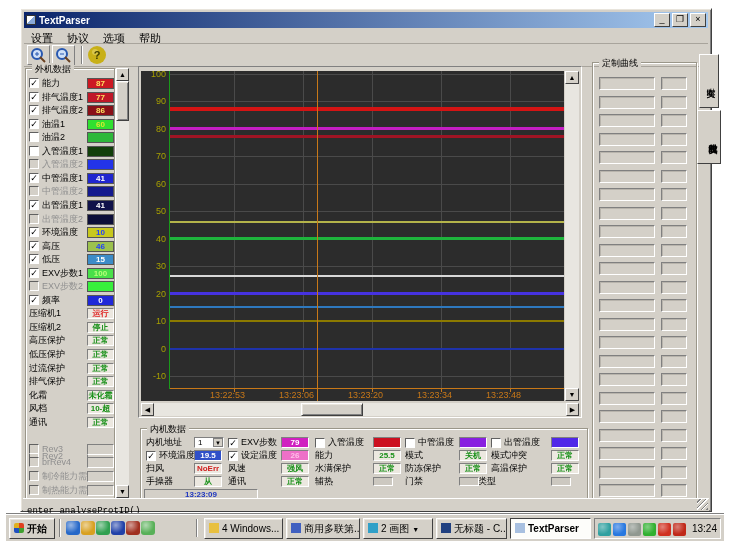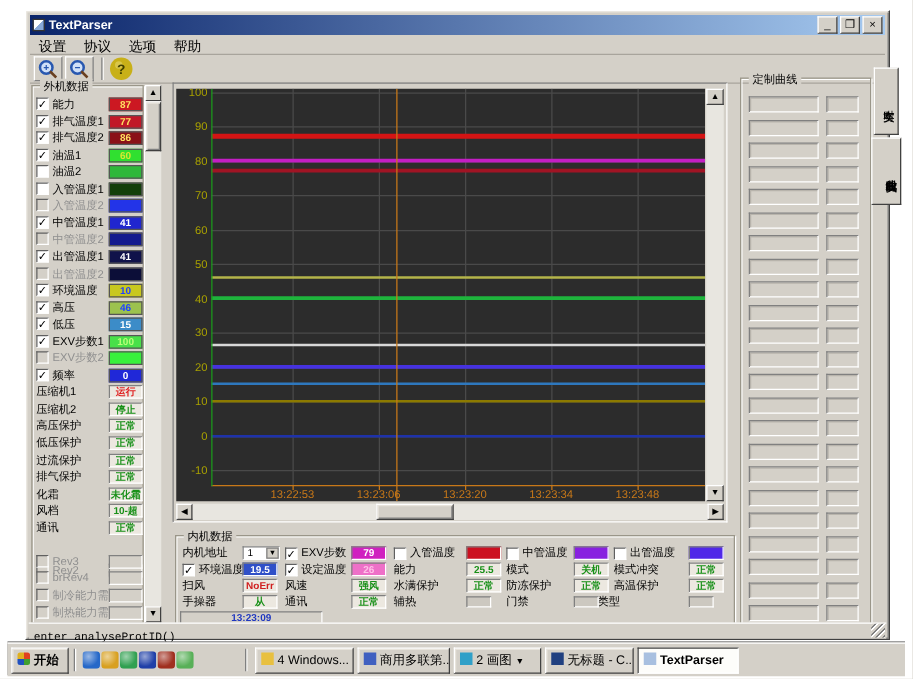--- a/index.html
+++ b/index.html
@@ -18,21 +18,21 @@
   .cb{position:absolute;width:10px;height:10px;background:#fff;border:1px solid;border-color:#606060 #fff #fff #606060;font-size:9px;line-height:9px;text-align:center;font-weight:bold;}
   .cb.dis{background:#d4d0c8;color:#707070;}
   .op-row{position:absolute;left:0;width:100%;height:13px;font-size:9px;line-height:12px;}
   .op-label{position:absolute;top:0;white-space:nowrap;}
   .op-label.dis{color:#8f8f8f;}
   .op-badge{position:absolute;top:1px;width:27px;height:11px;font-size:8px;line-height:10px;text-align:center;border:1px solid #555;}
   .op-status{position:absolute;top:1px;width:27px;height:11px;font-size:8px;line-height:10px;text-align:center;background:#ece8e0;border:1px solid;border-color:#808080 #fff #fff #808080;font-weight:bold;}
   .hgrid{position:absolute;left:28px;right:0;height:1px;background:#4a4a4a;}
   .vgrid{position:absolute;top:0;bottom:12px;width:1px;background:#4a4a4a;}
   .ylabel{position:absolute;left:0;width:25px;text-align:right;font-size:9px;color:#a8a000;}
-  .xlabel{position:absolute;top:319px;width:48px;text-align:center;font-size:9px;color:#c87818;}
+  .xlabel{position:absolute;top:319px;width:48px;text-align:left;font-size:9px;color:#c87818;}
   .dline{position:absolute;left:28px;right:0;}
   .scroll-arrow{position:absolute;background:#d4d0c8;border:1px solid;border-color:#fff #404040 #404040 #fff;font-size:7px;line-height:11px;text-align:center;color:#000;}
   .curve-row-wide{position:absolute;left:6px;width:56px;height:13px;background:#d4d0c8;border:1px solid;border-color:#808080 #fff #fff #808080;box-shadow:inset 1px 1px 0 #b8b4ac;}
   .curve-row-small{position:absolute;left:68px;width:26px;height:13px;background:#d4d0c8;border:1px solid;border-color:#808080 #fff #fff #808080;box-shadow:inset 1px 1px 0 #b8b4ac;}
   .vtab{position:absolute;left:0;width:20px;background:#d4d0c8;border:1px solid;border-color:#fff #404040 #404040 #fff;writing-mode:vertical-rl;font-size:9px;text-align:center;padding:3px 1px;}
   .ip-label{position:absolute;height:12px;font-size:9px;line-height:11px;white-space:nowrap;}
   .ip-value{position:absolute;width:28px;height:11px;font-size:8px;line-height:10px;text-align:center;border:1px solid;border-color:#808080 #fff #fff #808080;background:#ece8e0;font-weight:bold;}
   .task-btn{position:absolute;top:3px;height:21px;background:#d4d0c8;border:1px solid;border-color:#fff #404040 #404040 #fff;box-shadow:inset 1px 1px 0 #e8e4dc;font-size:10px;line-height:19px;padding:0 4px;white-space:nowrap;overflow:hidden;}
   .task-btn.active{background:#fdfdfa;border-color:#404040 #fff #fff #404040;box-shadow:none;font-weight:bold;}
   .ql-icon{position:absolute;top:6px;width:14px;height:14px;border-radius:3px;}
@@ -438,13 +438,24 @@
       <div class="ql-icon" style="left: 135px; background: radial-gradient(circle at 35% 30%, rgba(255, 255, 255, 0.533), transparent 60%), rgb(88, 176, 88);"></div>
     </div>
   <span class="abs" style="left:190px;top:4px;width:2px;height:18px;border-left:1px solid #808080;border-right:1px solid #fff;"></span>
   <div id="task-buttons">
       <div class="task-btn" style="left: 198px; width: 79px;"><div class="winicon" style="background: rgb(232, 192, 64); display: inline-block;"></div><span>4 Windows...</span><span style="font-size: 7px; margin-left: 3px;">▼</span></div>
       <div class="task-btn" style="left: 280px; width: 74px;"><div class="winicon" style="background: rgb(64, 96, 192); display: inline-block;"></div><span>商用多联第...</span></div>
       <div class="task-btn" style="left: 357px; width: 70px;"><div class="winicon" style="background: rgb(48, 160, 200); display: inline-block;"></div><span>2 画图</span><span style="font-size: 7px; margin-left: 3px;">▼</span></div>
       <div class="task-btn" style="left: 430px; width: 71px;"><div class="winicon" style="background: rgb(32, 64, 128); display: inline-block;"></div><span>无标题 - C...</span></div>
       <div class="task-btn active" style="left: 504px; width: 81px;"><div class="winicon" style="background: rgb(168, 192, 224); display: inline-block;"></div><span>TextParser</span></div>
     </div>
+  <div class="abs sunken-thin" style="left:588px;top:3px;width:127px;height:21px;background:#d4d0c8;">
+    <div id="tray-icons">
+        <div class="tray-icon" style="left: 3px; background: radial-gradient(circle at 35% 30%, rgba(255, 255, 255, 0.4), transparent 60%), rgb(48, 160, 160);"></div>
+        <div class="tray-icon" style="left: 18px; background: radial-gradient(circle at 35% 30%, rgba(255, 255, 255, 0.4), transparent 60%), rgb(40, 120, 224);"></div>
+        <div class="tray-icon" style="left: 33px; background: radial-gradient(circle at 35% 30%, rgba(255, 255, 255, 0.4), transparent 60%), rgb(144, 152, 144);"></div>
+        <div class="tray-icon" style="left: 48px; background: radial-gradient(circle at 35% 30%, rgba(255, 255, 255, 0.4), transparent 60%), rgb(48, 176, 48);"></div>
+        <div class="tray-icon" style="left: 63px; background: radial-gradient(circle at 35% 30%, rgba(255, 255, 255, 0.4), transparent 60%), rgb(208, 48, 32);"></div>
+        <div class="tray-icon" style="left: 78px; background: radial-gradient(circle at 35% 30%, rgba(255, 255, 255, 0.4), transparent 60%), rgb(192, 40, 24);"></div>
+      </div>
+    <span style="position:absolute;right:3px;top:0;font-size:10px;line-height:19px;">13:24</span>
+  </div>
 </div>
 
 </body></html>

